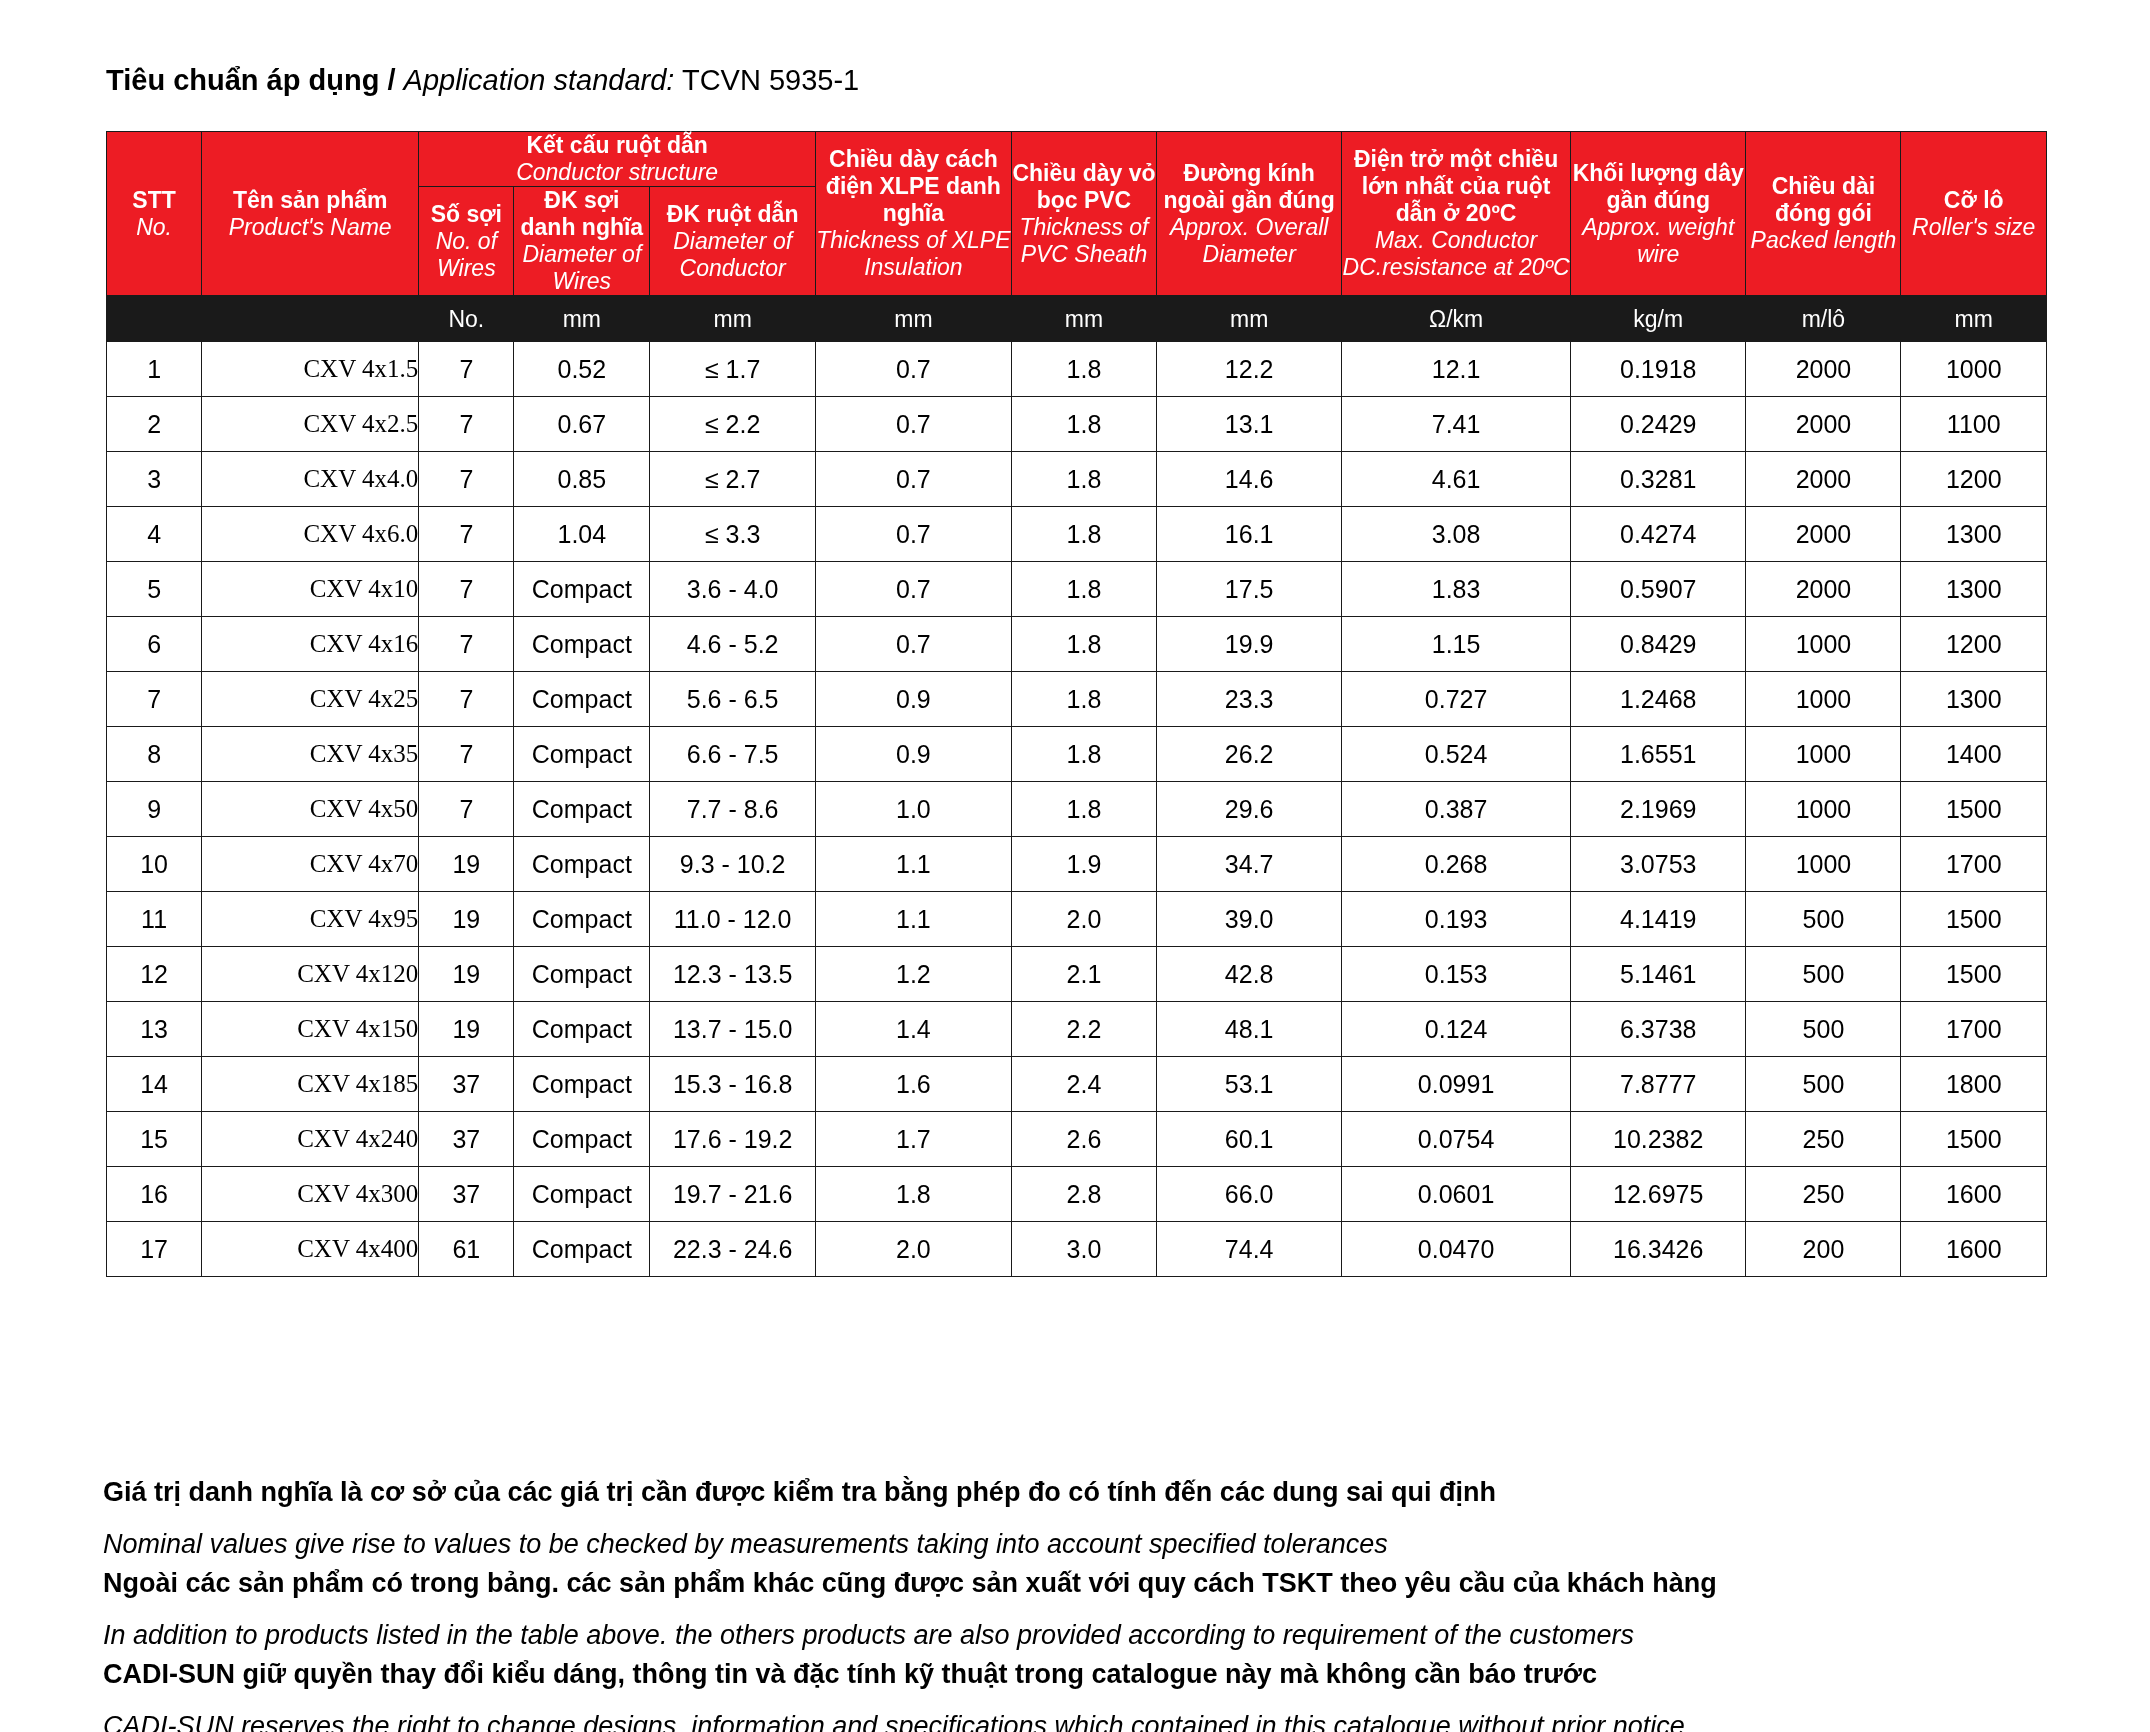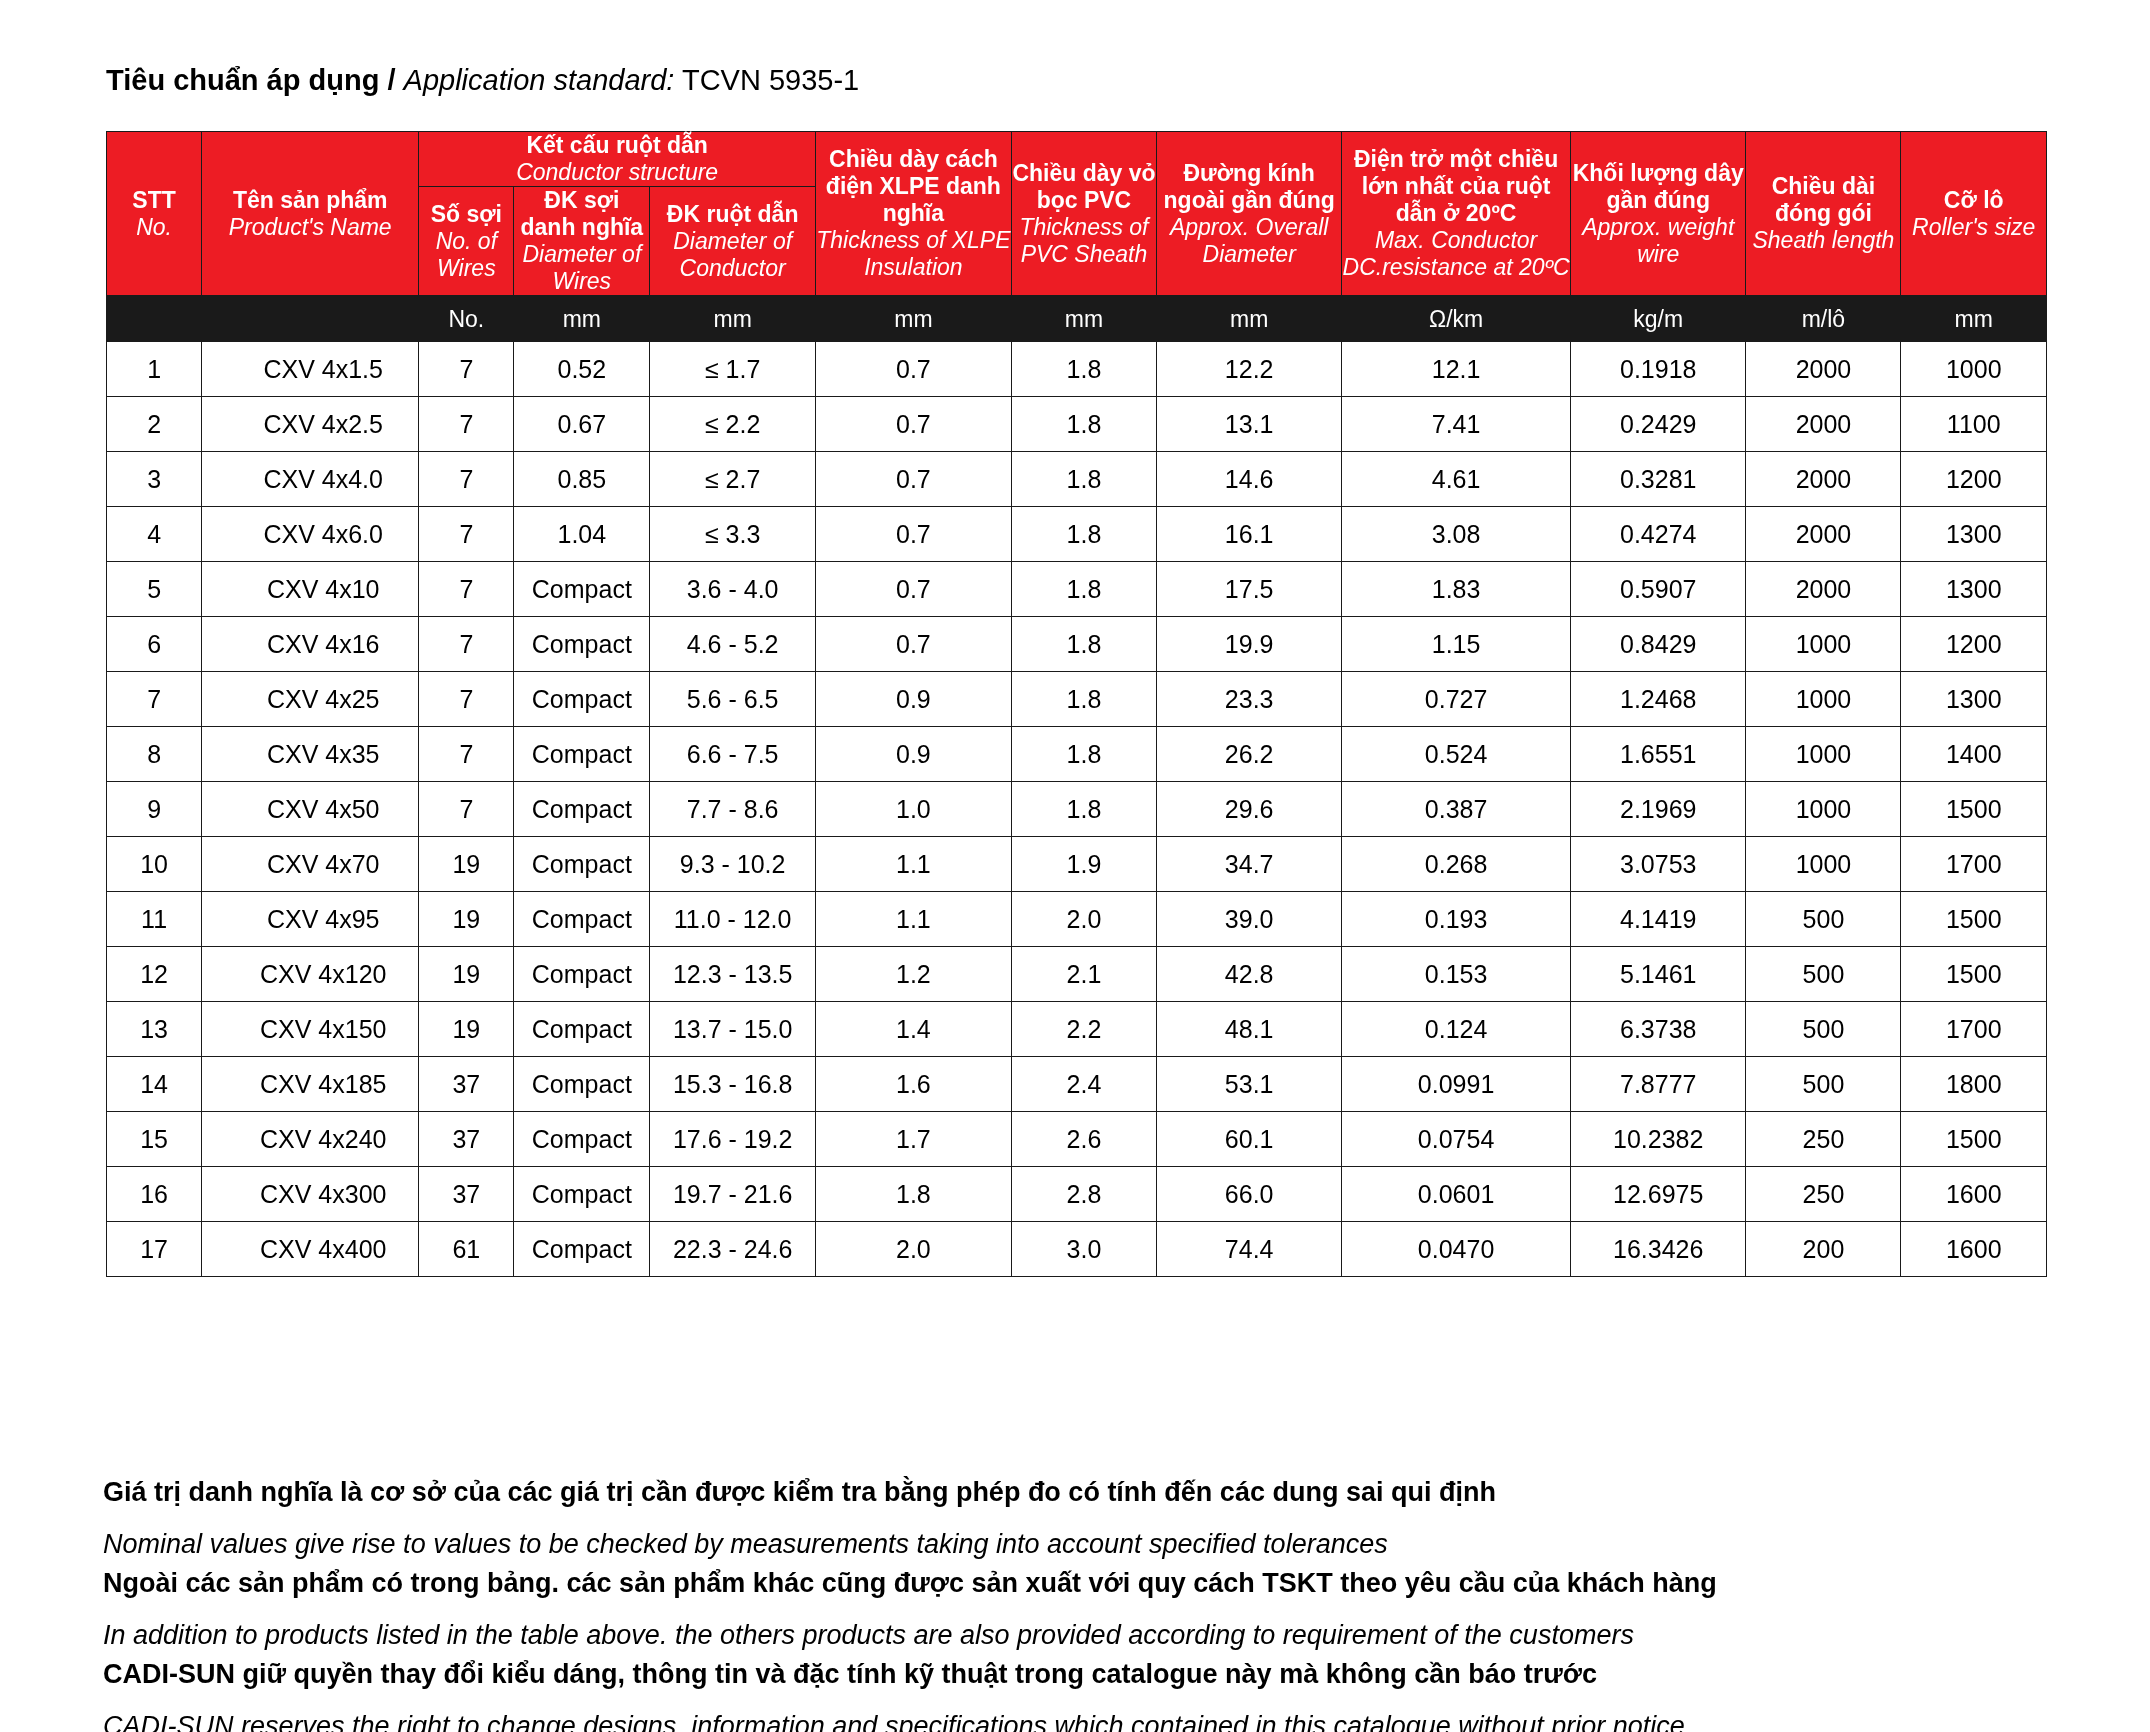--- a/index.html
+++ b/index.html
@@ -71,22 +71,23 @@
     height: 45px;
     line-height: 26px;
   }
   tbody td {
     font-size: 25px;
     height: 54px;
     line-height: 30px;
     background: #ffffff;
   }
   tbody td.name {
-    text-align: center;
+    text-align: right;
     padding-left: 26px;
+    font-family: Liberation Serif, serif;
   }
 
   
   .c0 { width: 89px; }
   .c1 { width: 203px; }
   .c2 { width: 89px; }
   .c3 { width: 127px; }
   .c4 { width: 155px; }
   .c5 { width: 183px; }
   .c6 { width: 136px; }
@@ -166,21 +167,21 @@
         <th class="hdr" rowspan="2">
           <span class="vi">Điện trở một chiều lớn nhất của ruột dẫn ở 20ºC</span>
           <span class="en">Max. Conductor DC.resistance at 20ºC</span>
         </th>
         <th class="hdr" rowspan="2">
           <span class="vi">Khối lượng dây gần đúng</span>
           <span class="en">Approx. weight wire</span>
         </th>
         <th class="hdr" rowspan="2">
           <span class="vi">Chiều dài đóng gói</span>
-          <span class="en">Sheath length</span>
+          <span class="en">Packed length</span>
         </th>
         <th class="hdr" rowspan="2">
           <span class="vi">Cỡ lô</span>
           <span class="en">Roller's size</span>
         </th>
       </tr>
       <tr>
         <th class="hdr">
           <span class="vi">Số sợi</span>
           <span class="en">No. of Wires</span>

